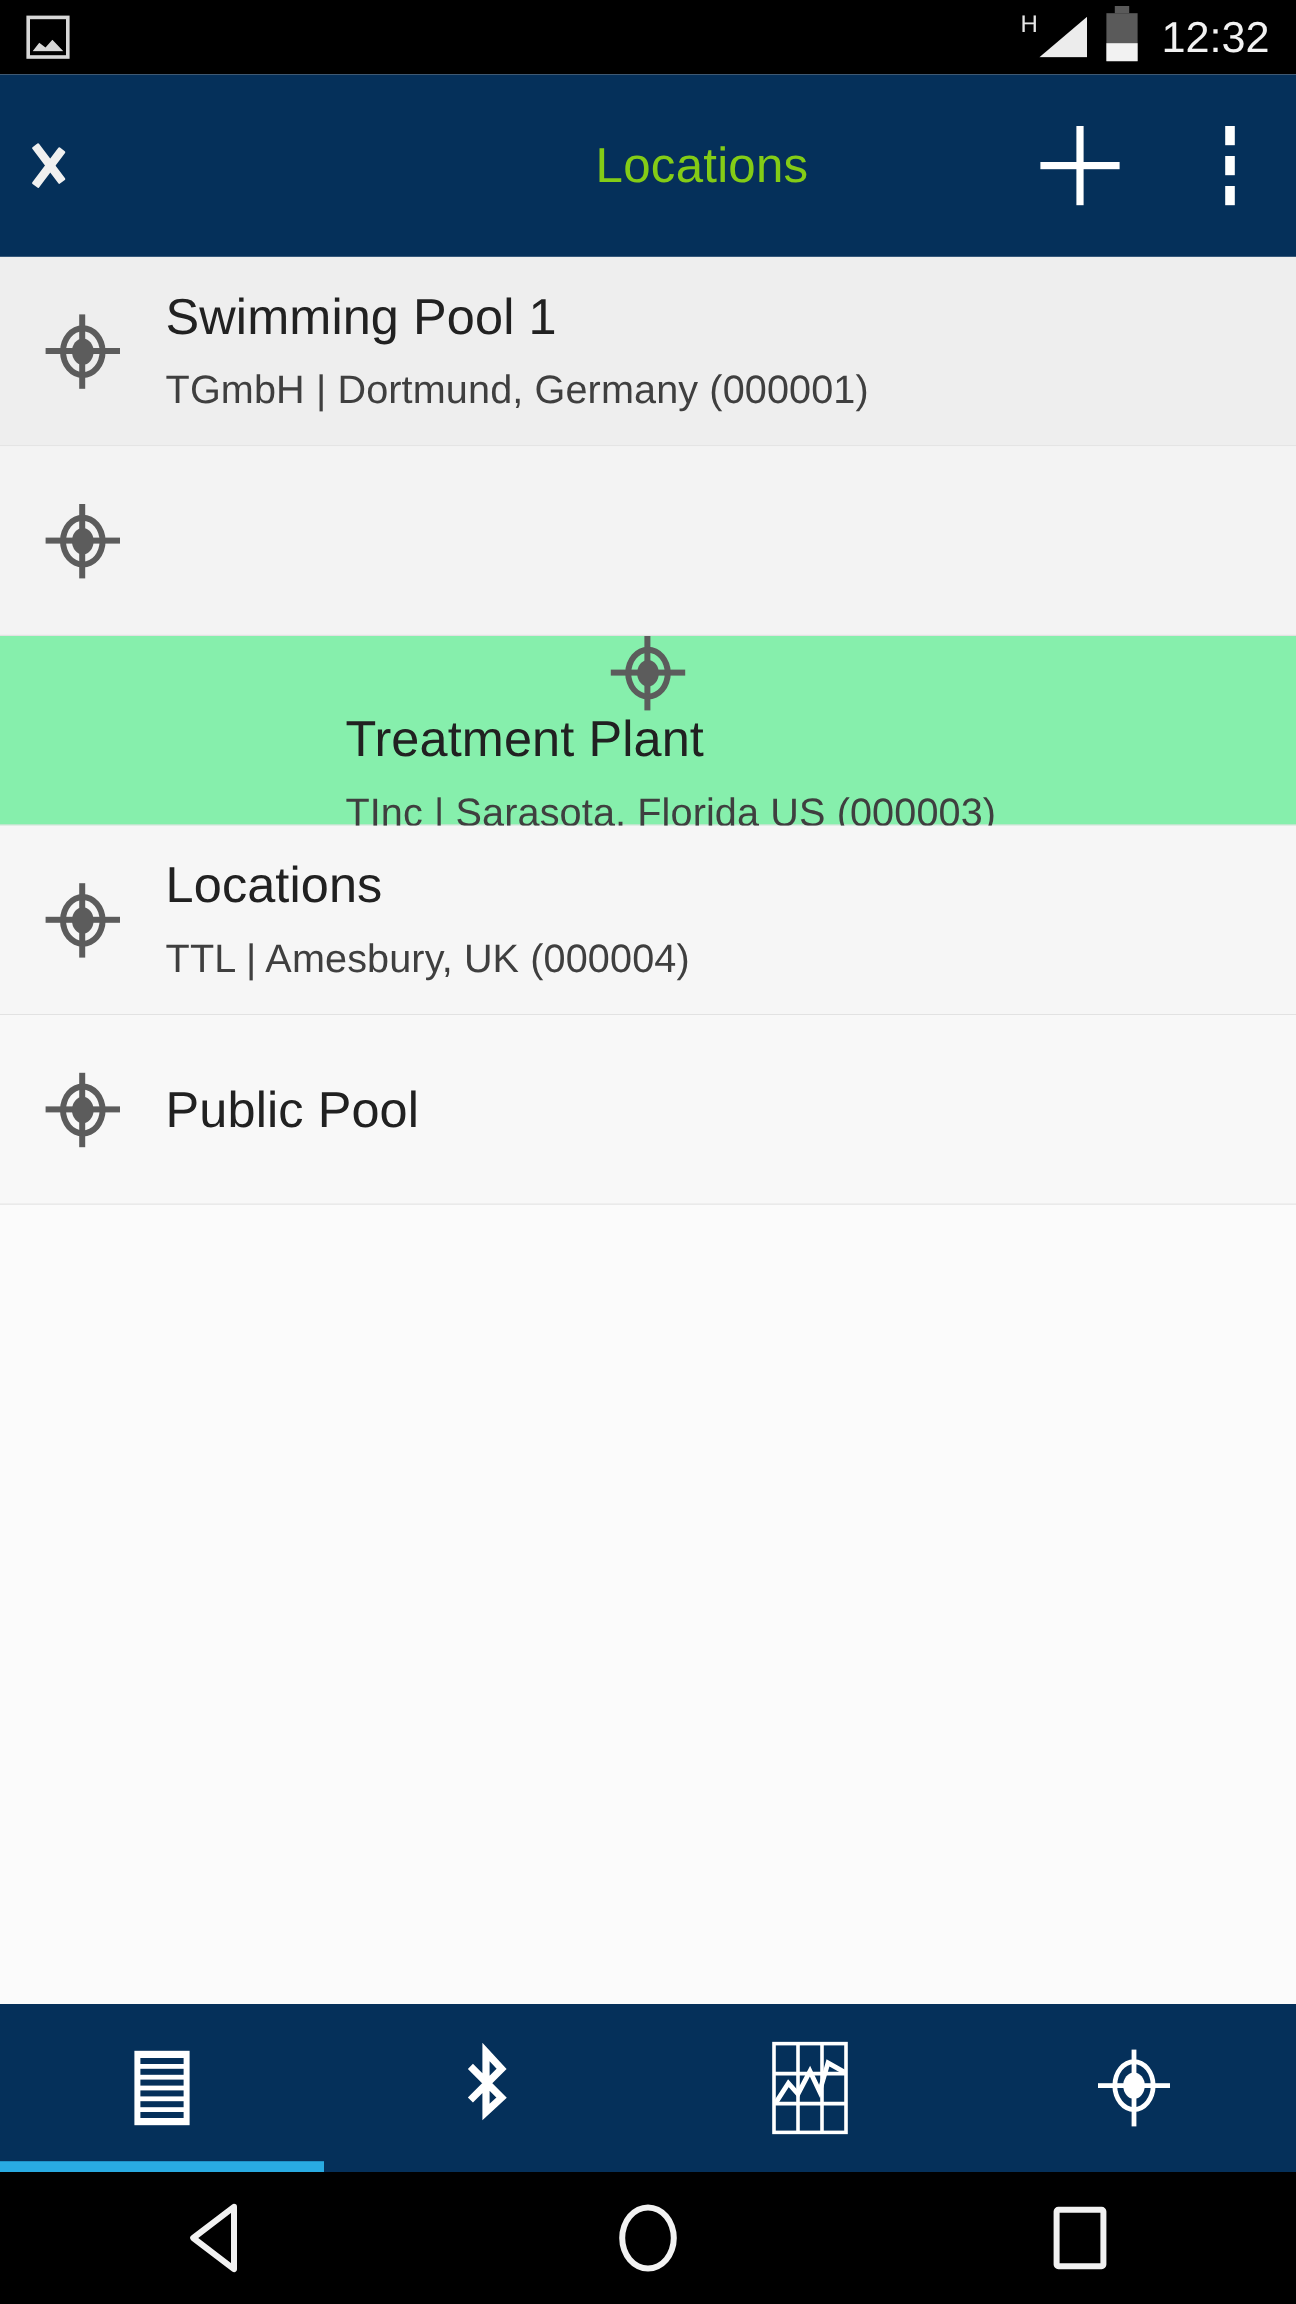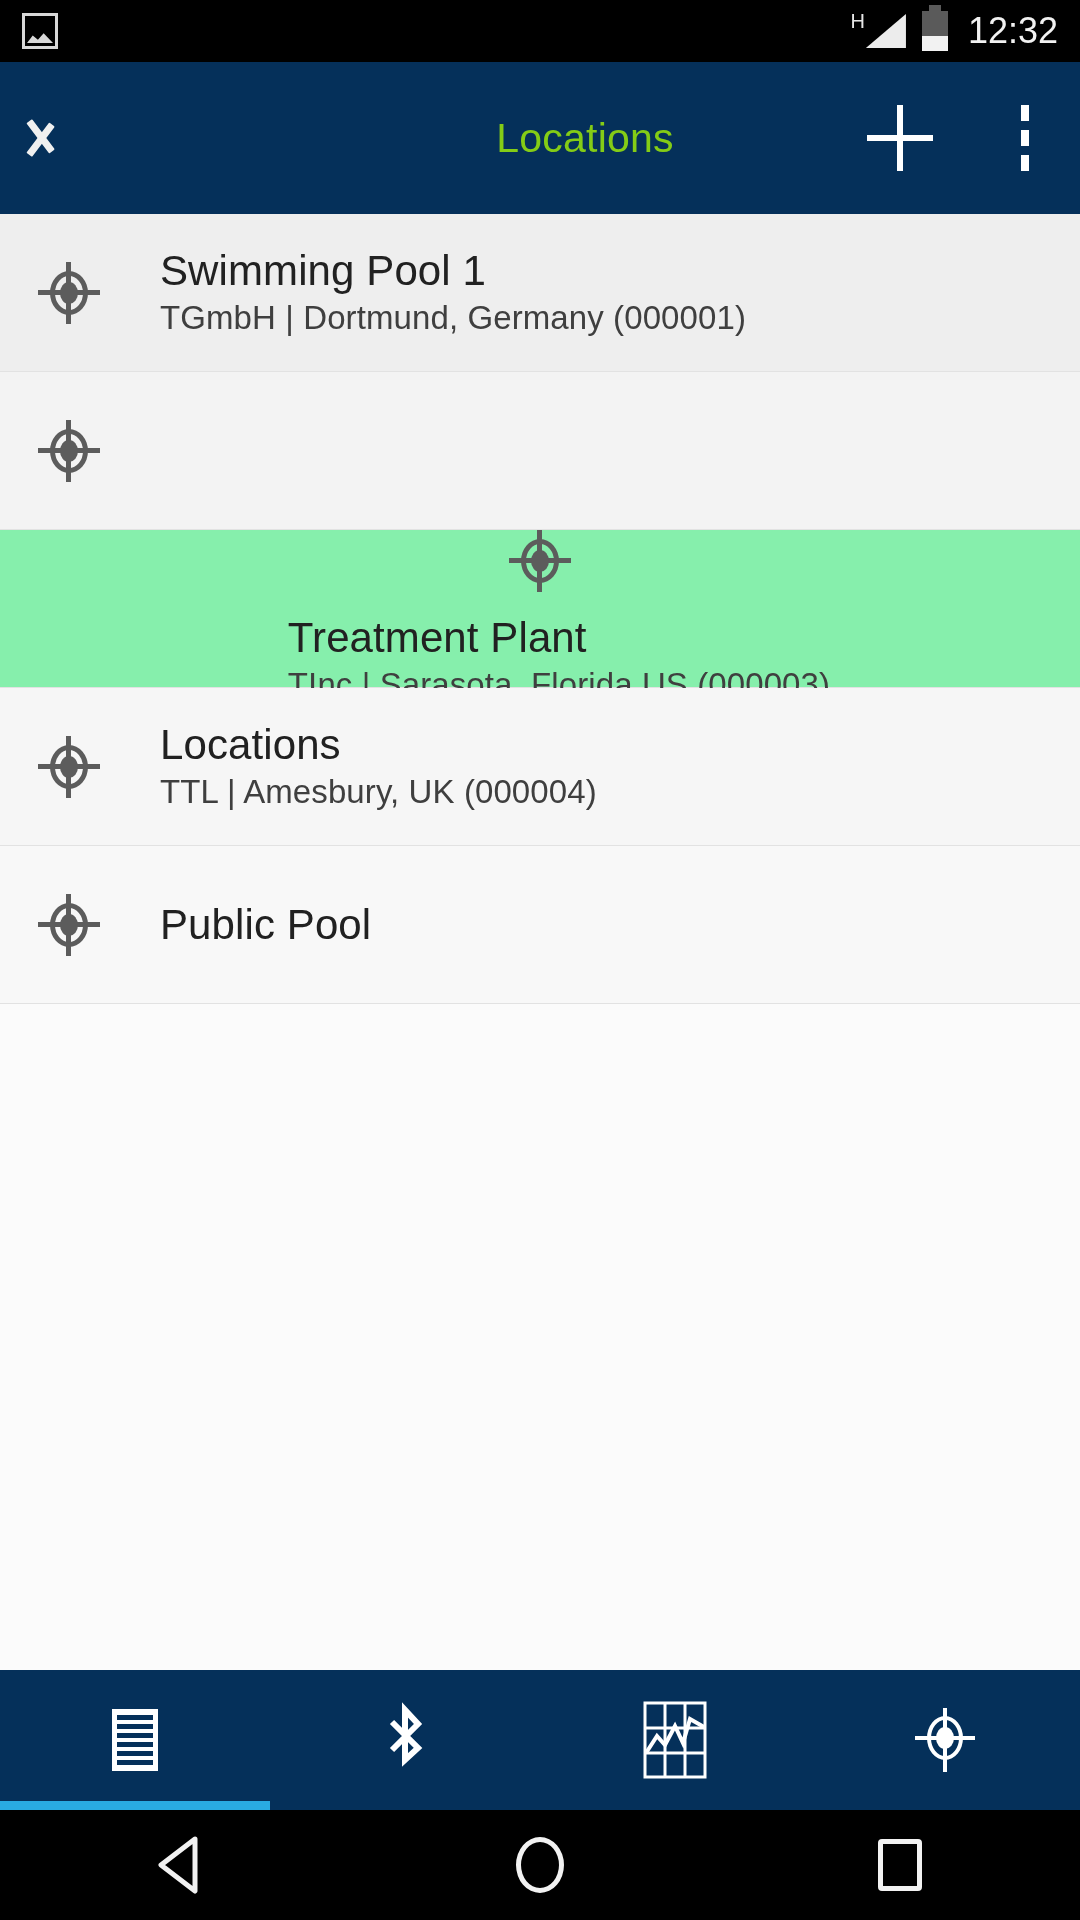--- a/index.html
+++ b/index.html
@@ -131,21 +131,20 @@
     background:#ffffff;
     overflow:hidden;
     display:flex; flex-direction:column;
   }
   .list-row {
     flex:0 0 158px; height:158px;
     display:flex; align-items:center;
     padding-left:38px;
     border-bottom:1px solid #e2e2e2;
     cursor:pointer;
-    gap:22px;
   }
   .list-row.alt-a { background:#eeeeee; }
   .list-row.alt-b { background:#f3f3f3; }
   .list-row.alt-c { background:#86efac;flex-direction:column; }
   .list-row.alt-d { background:#f6f6f6; }
   .list-row.alt-e { background:#f8f8f8; }
 
   .crosshair {
     flex:0 0 62px; width:62px; height:62px;
     position:relative; margin-right:38px;
@@ -170,21 +169,21 @@
     position:absolute; left:28px; top:0px;
     width:5px; height:62px; background:#5c5c5c;
   }
   .row-text { display:flex; flex-direction:column; justify-content:center; }
   .row-title {
     font-size:42px; color:#212121; font-weight:400;
     line-height:1.12; letter-spacing:0.1px;
   }
   .row-sub {
     font-size:33px; color:#3f3f3f; font-weight:400;
-    line-height:1.2; margin-top:4px; letter-spacing:0.1px;
+    line-height:1.2; margin-top:18px; letter-spacing:0.1px;
   }
   #list-filler { flex:1 1 auto; background:#fbfbfb; }
 
   
   #bottom-nav {
     flex:0 0 140px; height:140px;
     background:#05305a;
     display:flex; align-items:stretch;
     position:relative;
   }

